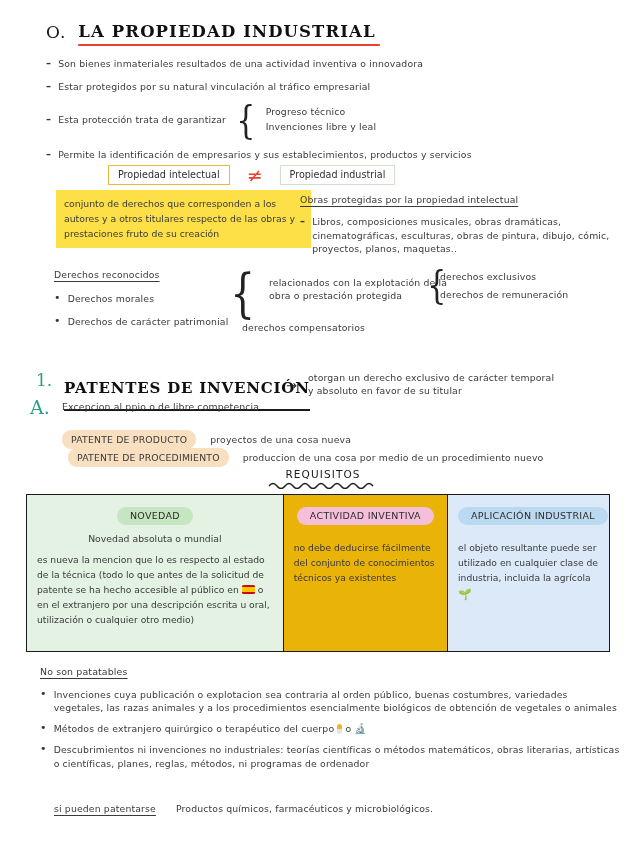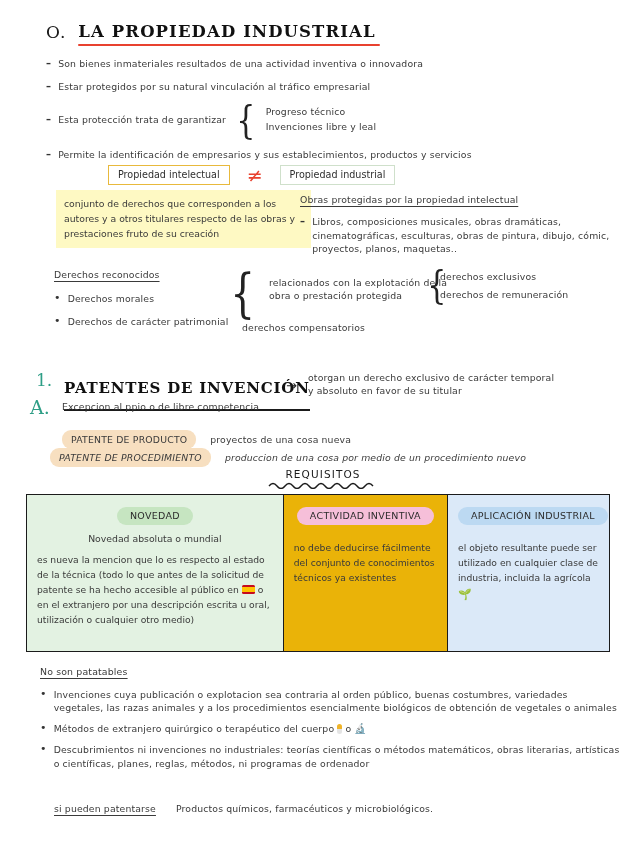--- a/index.html
+++ b/index.html
@@ -117,21 +117,21 @@
     line-height: 1;
     font-weight: 400;
   }
 
   
   .hl-yellow {
     position: absolute;
     left: 56px;
     top: 190px;
     width: 240px;
-    background: #fef9c3;
+    background: #fde047;
     padding: 6px 7px 7px 8px;
     font-size: 9.3px;
     line-height: 1.62;
     color: #3a3a3a;
   }
 
   
   .obras {
     position: absolute;
     left: 300px;
@@ -394,21 +394,21 @@
     <span class="sec1-note hw">otorgan un derecho exclusivo de carácter temporal y absoluto en favor de su titular</span>
   </div>
 
   <span class="letterA">A.</span>
   <div class="excepcion hw">Excepcion al ppio o de libre competencia</div>
 
   <div class="pat-row hw" style="left:62px; top:430px;">
     <span class="pat-chip">PATENTE DE PRODUCTO</span>
     <span class="pat-desc">proyectos de una cosa nueva</span>
   </div>
-  <div class="pat-row hw" style="left:50px; top:448px;font-style:italic;">
+  <div class="pat-row hw" style="left:68px; top:448px;">
     <span class="pat-chip">PATENTE DE PROCEDIMIENTO</span>
     <span class="pat-desc">produccion de una cosa por medio de un procedimiento nuevo</span>
   </div>
 
   <div class="requisitos">
     <div class="requisitos-text">REQUISITOS</div>
     <svg class="squiggle" width="110" height="8" viewBox="0 0 110 8">
       <path d="M1 5 Q 5 0 9 5 T 17 5 T 25 5 T 33 5 T 41 5 T 49 5 T 57 5 T 65 5 T 73 5 T 81 5 T 89 5 T 97 5 T 105 5" fill="none" stroke="#1b1b1b" stroke-width="1.4"></path>
     </svg>
   </div>

